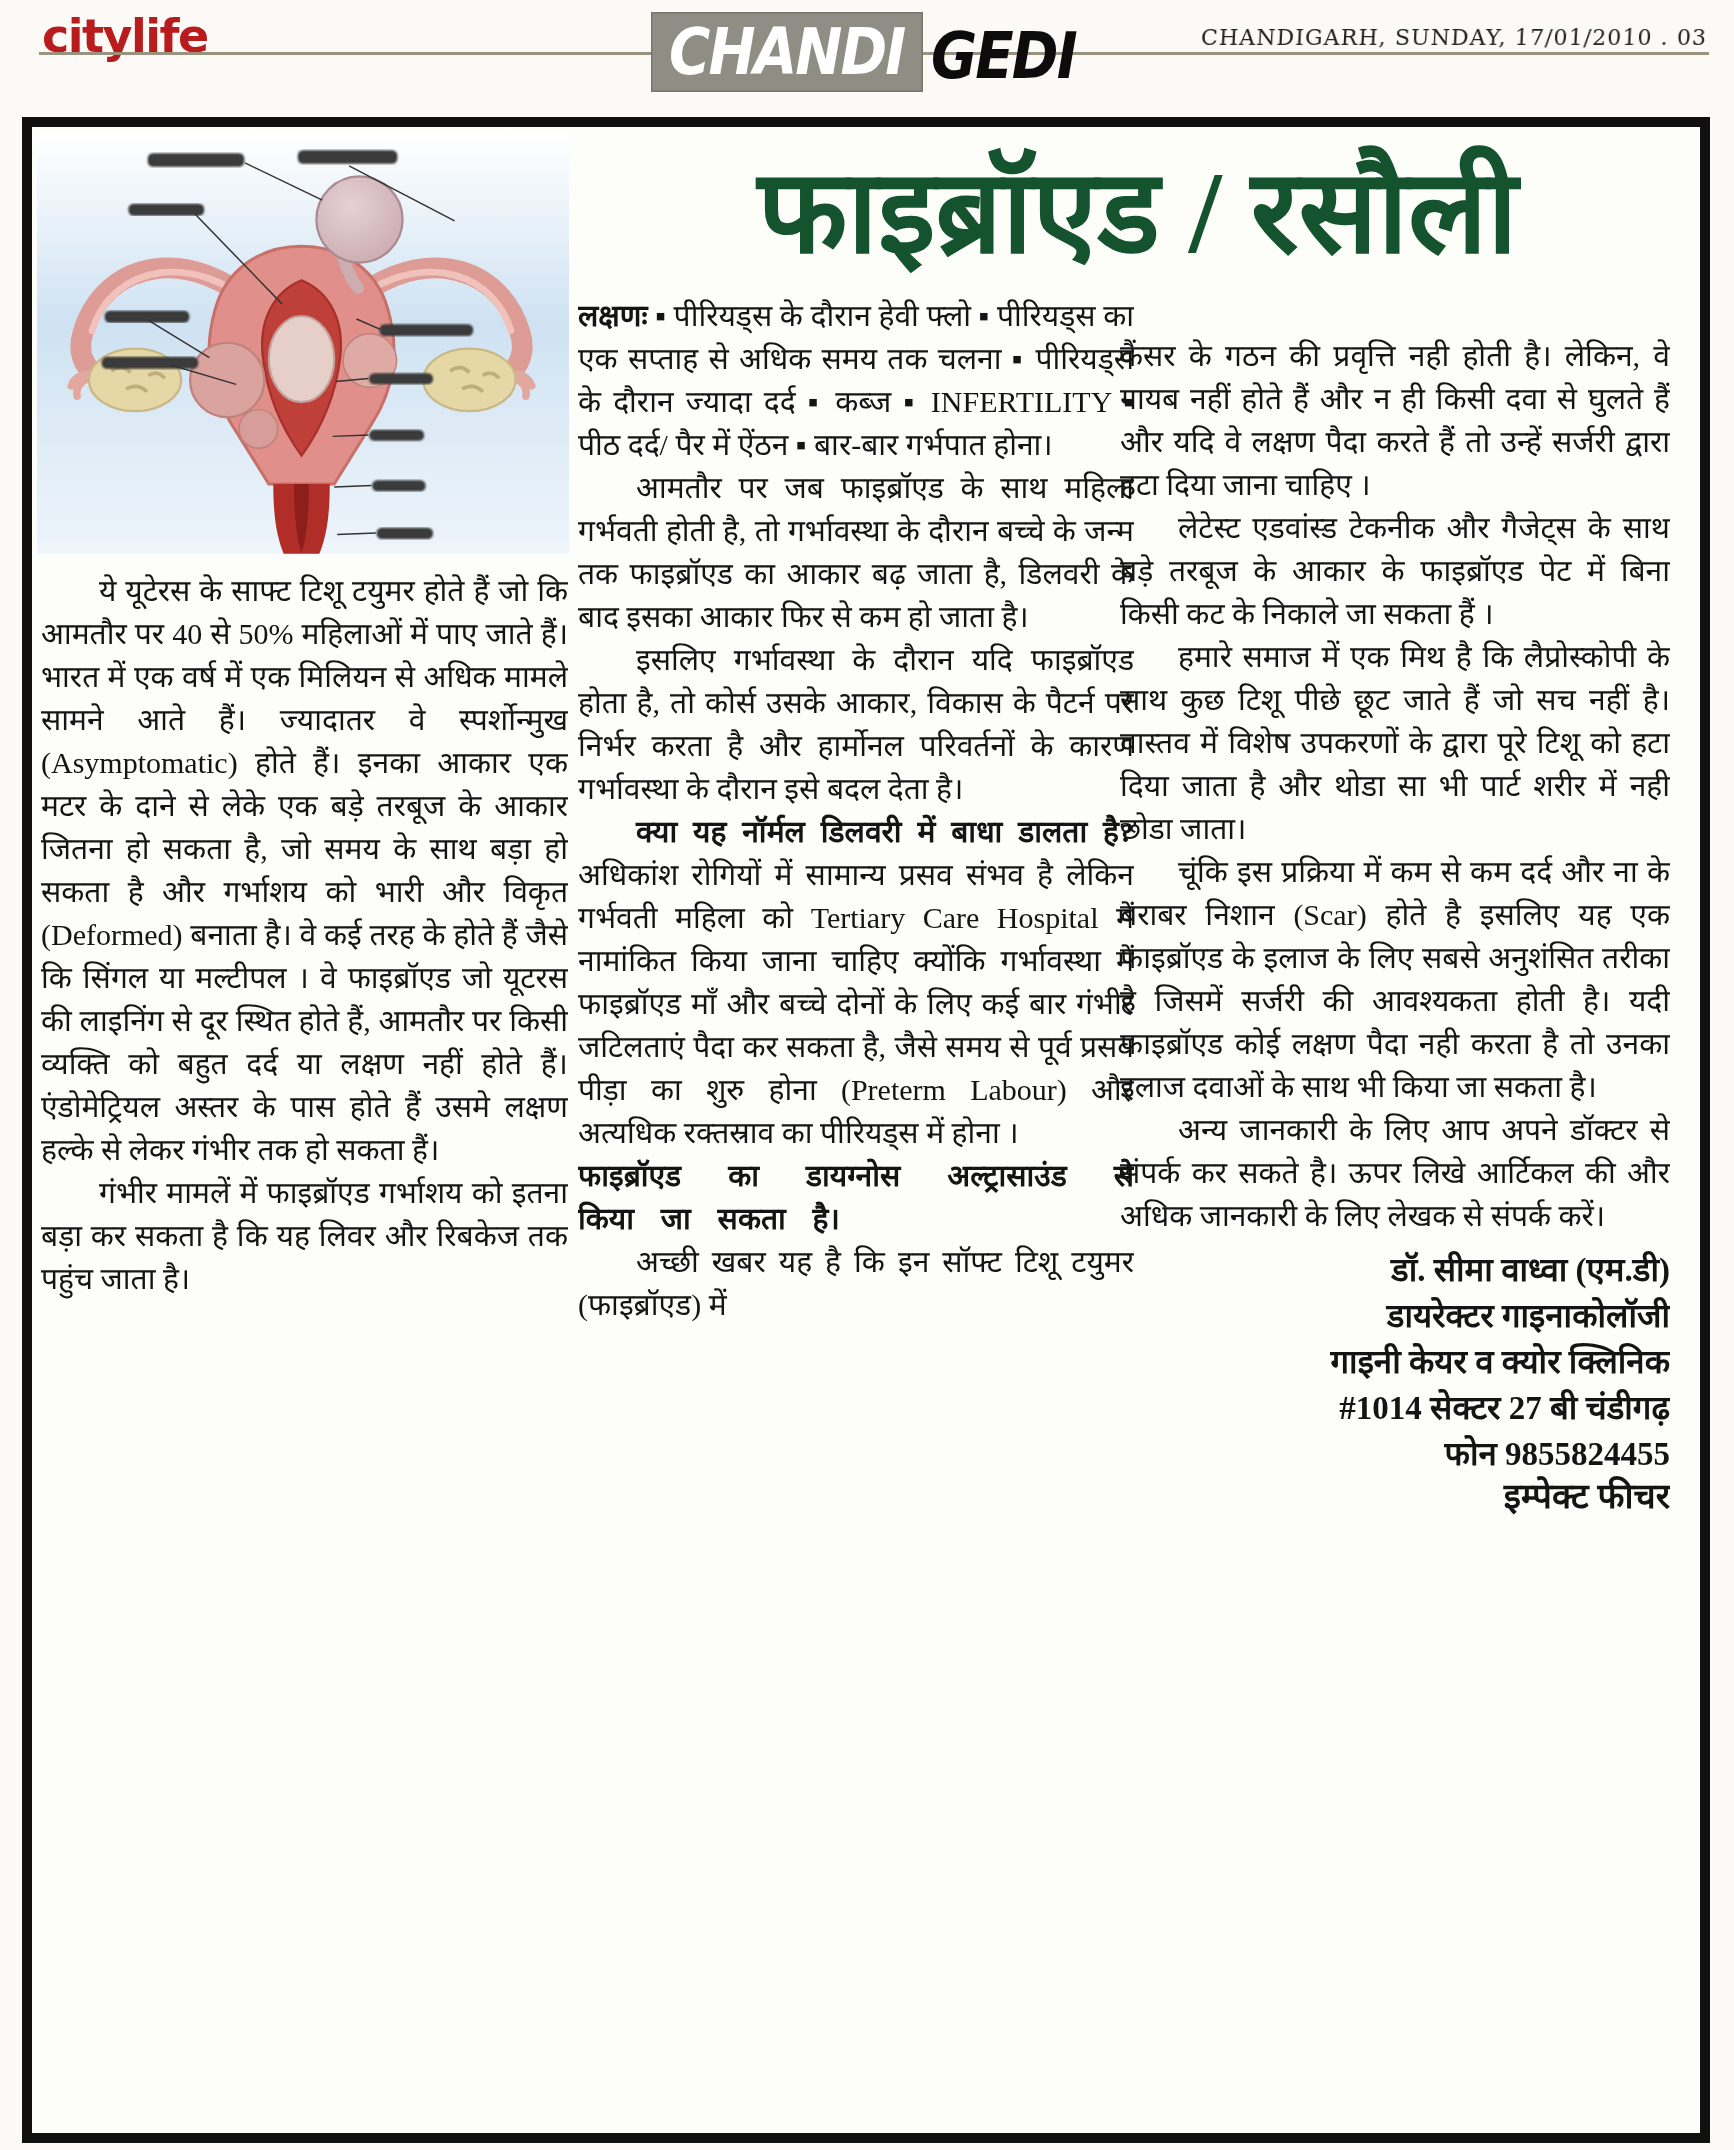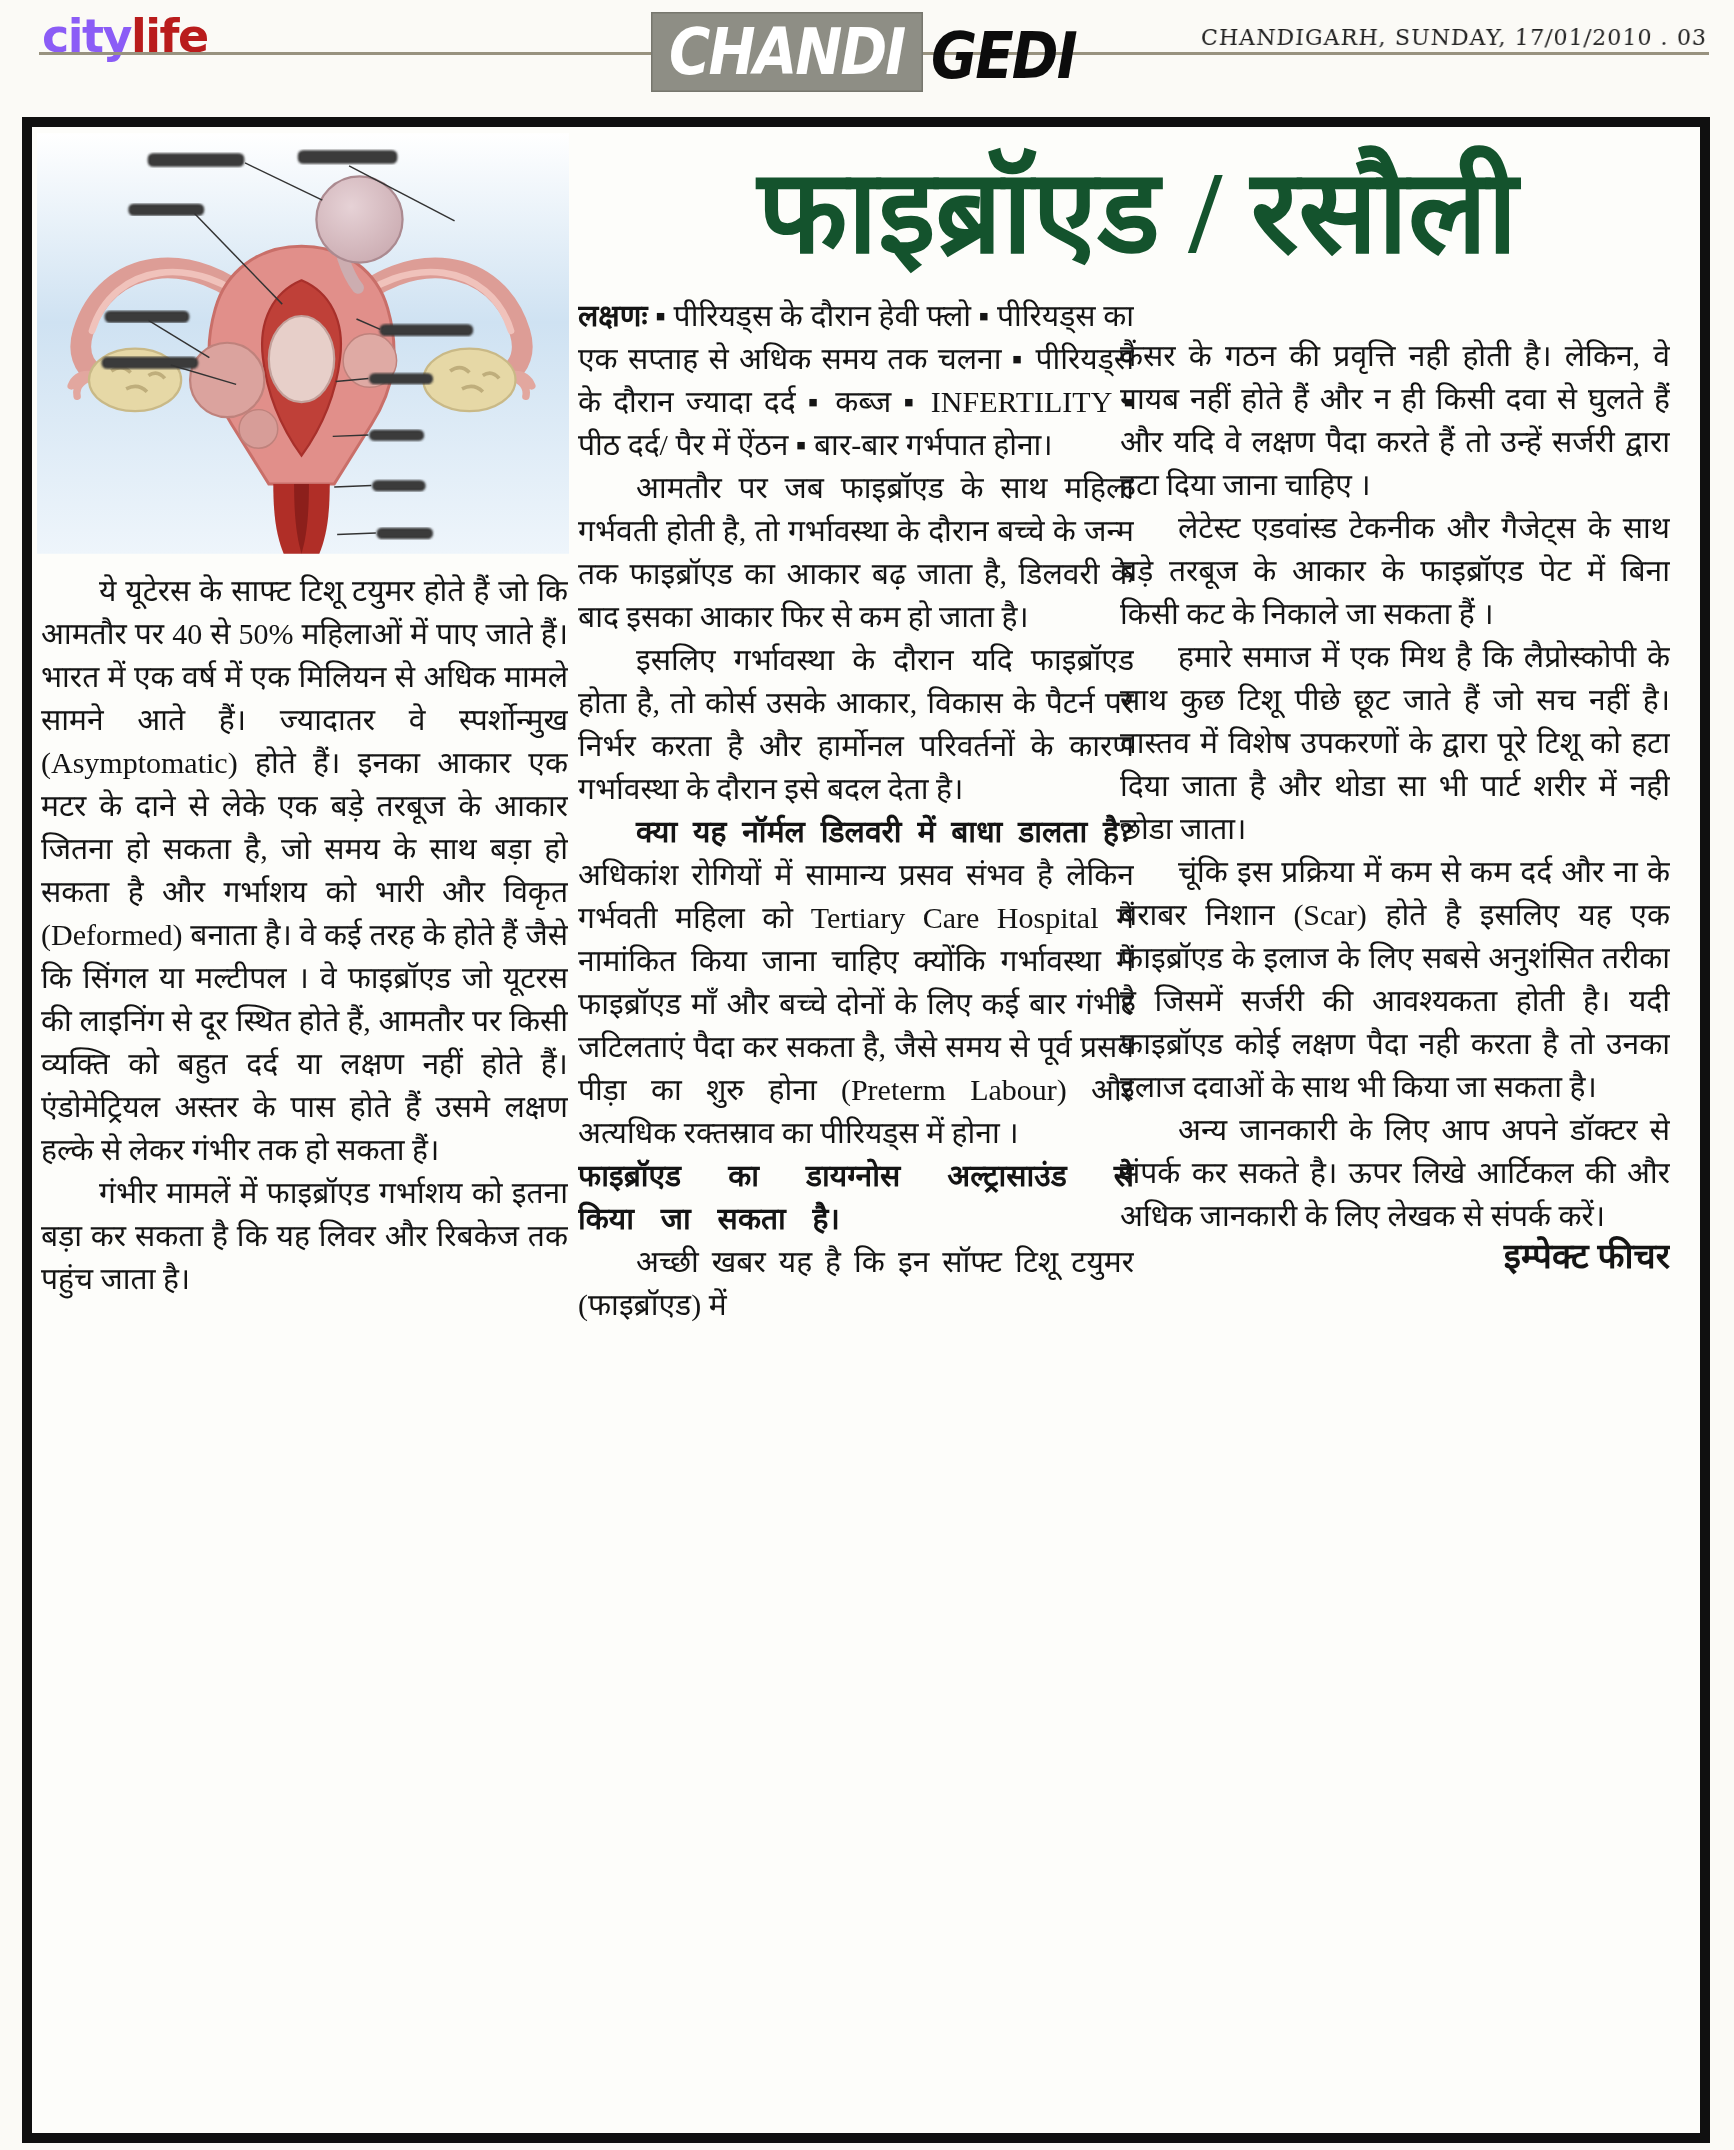--- a/index.html
+++ b/index.html
@@ -7,21 +7,21 @@
     width:1734px;height:2151px;position:relative;
     background:#fbfaf6;
     font-family:"Liberation Serif","DejaVu Serif",serif;
     color:#141414;
     overflow:hidden;
   }
   
   .header{position:absolute;left:0;top:0;width:1734px;height:117px;background:#fbfaf6;}
   .logo{position:absolute;left:42px;top:9px;font-family:"DejaVu Sans",sans-serif;
         font-weight:800;font-size:46px;letter-spacing:-1.5px;}
-  .logo .c1{color:#8b5cf6;}
+  .logo .c1{color:#b91c1c;}
   .logo .c2{color:#b91c1c;}
   .header-rule{position:absolute;left:39px;top:52px;width:1670px;height:3px;background:#98927f;}
   .masthead-box{position:absolute;left:651px;top:12px;width:272px;height:80px;background:#8e8e85;
         display:flex;align-items:center;justify-content:center;box-shadow:0 0 0 1.5px #77776e inset;}
   .masthead-left{color:#ffffff;font-family:"DejaVu Sans",sans-serif;font-weight:800;font-style:italic;
         font-size:64px;letter-spacing:-2.2px;transform:scaleX(.88);}
   .masthead-right{position:absolute;left:931px;top:19.3px;color:#0c0c0c;font-family:"DejaVu Sans",sans-serif;
         font-weight:800;font-style:italic;font-size:64px;letter-spacing:-2.2px;transform:scaleX(.88);transform-origin:left;}
   .dateline{position:absolute;right:27px;top:25px;font-family:"DejaVu Serif",serif;font-size:22px;
         color:#222;letter-spacing:1.1px;transform:skewX(-3deg);filter:blur(0.3px);}
@@ -156,17 +156,24 @@
     <p class="crosshead">फाइब्रॉएड का डायग्नोस अल्ट्रासाउंड से किया जा सकता है।</p>
     <p class="ind">अच्छी खबर यह है कि इन सॉफ्ट टिशू टयुमर (फाइब्रॉएड) में</p>
   </div>
 
   <div class="col col3">
     <p>कैंसर के गठन की प्रवृत्ति नही होती है। लेकिन, वे गायब नहीं होते हैं और न ही किसी दवा से घुलते हैं और यदि वे लक्षण पैदा करते हैं तो उन्हें सर्जरी द्वारा हटा दिया जाना चाहिए ।</p>
     <p class="ind">लेटेस्ट एडवांस्ड टेकनीक और गैजेट्स के साथ बड़े तरबूज के आकार के फाइब्रॉएड पेट में बिना किसी कट के निकाले जा सकता हैं ।</p>
     <p class="ind">हमारे समाज में एक मिथ है कि लैप्रोस्कोपी के साथ कुछ टिशू पीछे छूट जाते हैं जो सच नहीं है। वास्तव में विशेष उपकरणों के द्वारा पूरे टिशू को हटा दिया जाता है और थोडा सा भी पार्ट शरीर में नही छोडा जाता।</p>
     <p class="ind">चूंकि इस प्रक्रिया में कम से कम दर्द और ना के बराबर निशान (Scar) होते है इसलिए यह एक फाइब्रॉएड के इलाज के लिए सबसे अनुशंसित तरीका है जिसमें सर्जरी की आवश्यकता होती है। यदी फाइब्रॉएड कोई लक्षण पैदा नही करता है तो उनका इलाज दवाओं के साथ भी किया जा सकता है।</p>
     <p class="ind">अन्य जानकारी के लिए आप अपने डॉक्टर से संपर्क कर सकते है। ऊपर लिखे आर्टिकल की और अधिक जानकारी के लिए लेखक से संपर्क करें।</p>
+    <div class="sig">
+      <div>डॉ. सीमा वाध्वा (एम.डी)</div>
+      <div>डायरेक्टर गाइनाकोलॉजी</div>
+      <div>गाइनी केयर व क्योर क्लिनिक</div>
+      <div>#1014 सेक्टर 27 बी चंडीगढ़</div>
+      <div>फोन 9855824455</div>
+    </div>
     <div class="tagline">इम्पेक्ट फीचर</div>
   </div>
 
 </div>
 
 
 </body></html>

